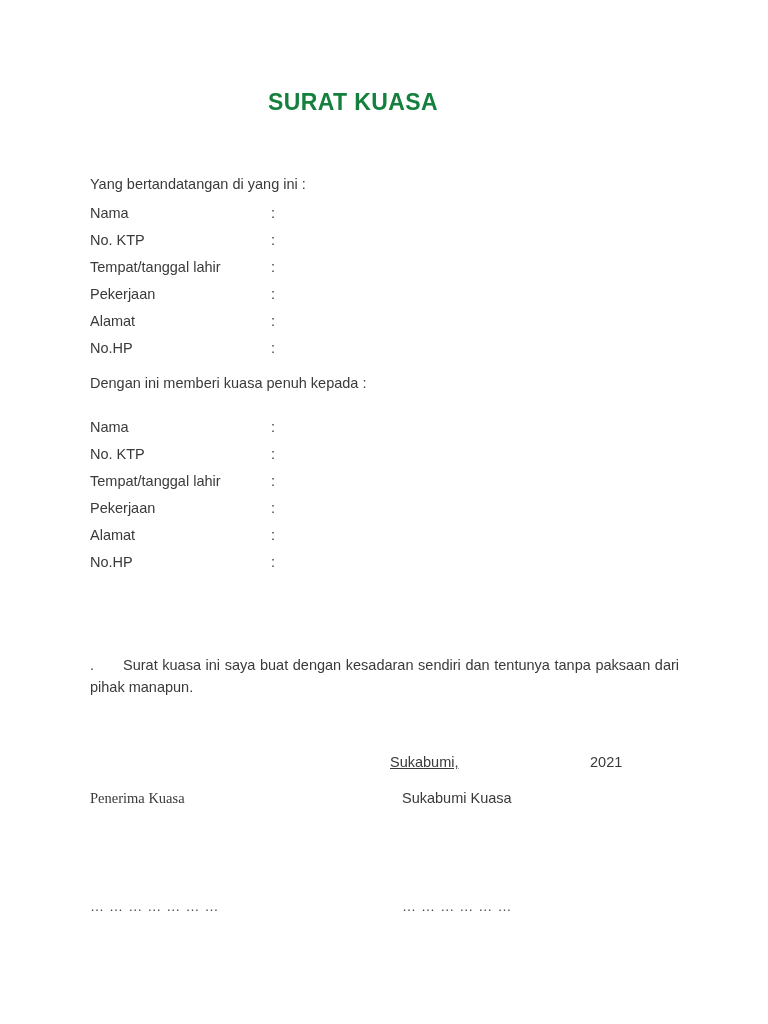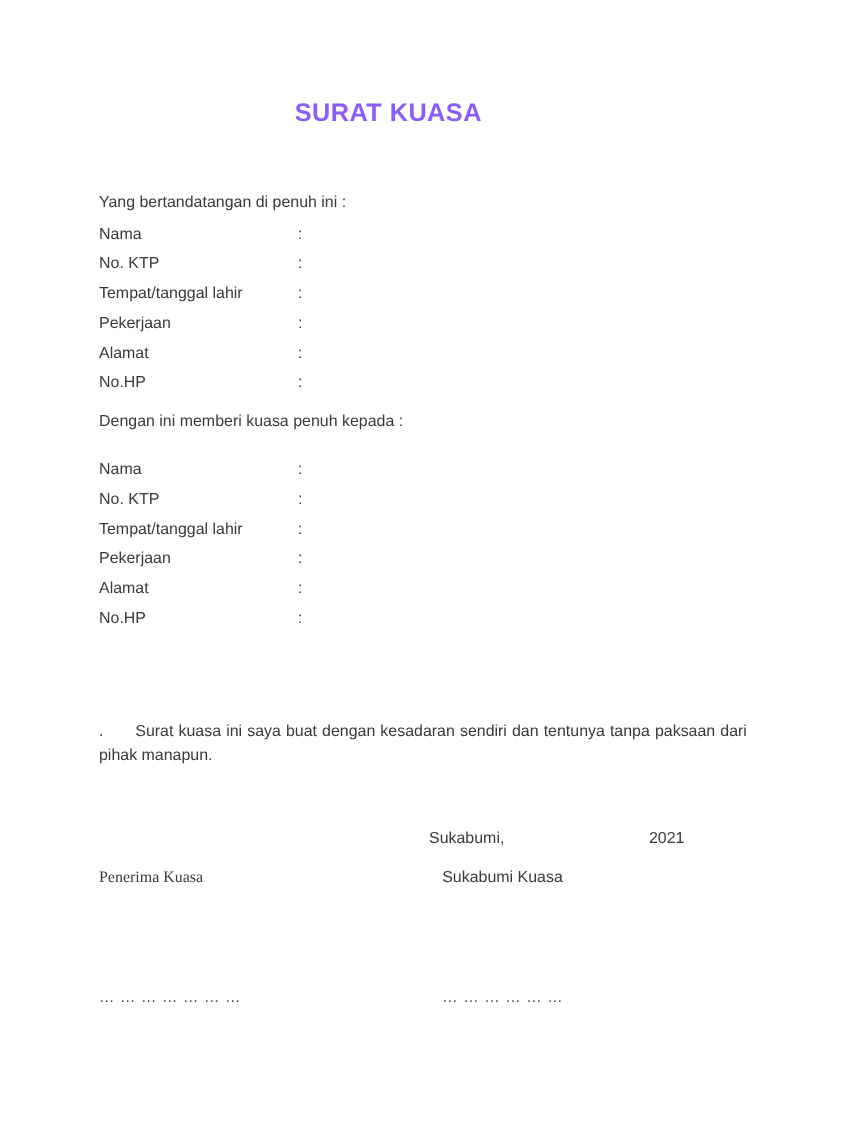--- a/index.html
+++ b/index.html
@@ -28,21 +28,21 @@
   
   .doc-title {
     position: absolute;
     left: 0;
     top: 90px;
     width: 706px;           
     text-align: center;
     font-size: 23px;
     font-weight: bold;
     letter-spacing: 0.4px;
-    color: #8b5cf6;
+    color: #15803d;
     line-height: 1.1;
   }
 
   
   .lead {
     position: absolute;
     left: 90px;
     font-size: 14.5px;
     line-height: 1.2;
     white-space: nowrap;
@@ -100,20 +100,21 @@
     position: absolute;
     top: 754px;
     left: 390px;
     width: 290px;
     font-size: 14.5px;
     line-height: 1.2;
     white-space: nowrap;
   }
   .place-date .city {
     display: inline-block;
+    text-decoration: underline;
   }
   .place-date .year {
     position: absolute;
     left: 200px;
     top: 0;
   }
 
   .sign-row {
     position: absolute;
     top: 790px;
@@ -157,21 +158,21 @@
     top: 0;
   }
 </style>
 </head>
 <body>
 
 <div class="page">
 
   <div class="doc-title">SURAT KUASA</div>
 
-  <div class="lead" style="top:176px;">Yang bertandatangan di penuh ini :</div>
+  <div class="lead" style="top:176px;">Yang bertandatangan di yang ini :</div>
 
   <div class="field-list" style="top:200px;">
 
     <div class="field-row">
       <span class="field-label">Nama</span>
       <span class="field-colon">:</span>
       <span class="field-value"></span>
     </div>
 
     <div class="field-row">

